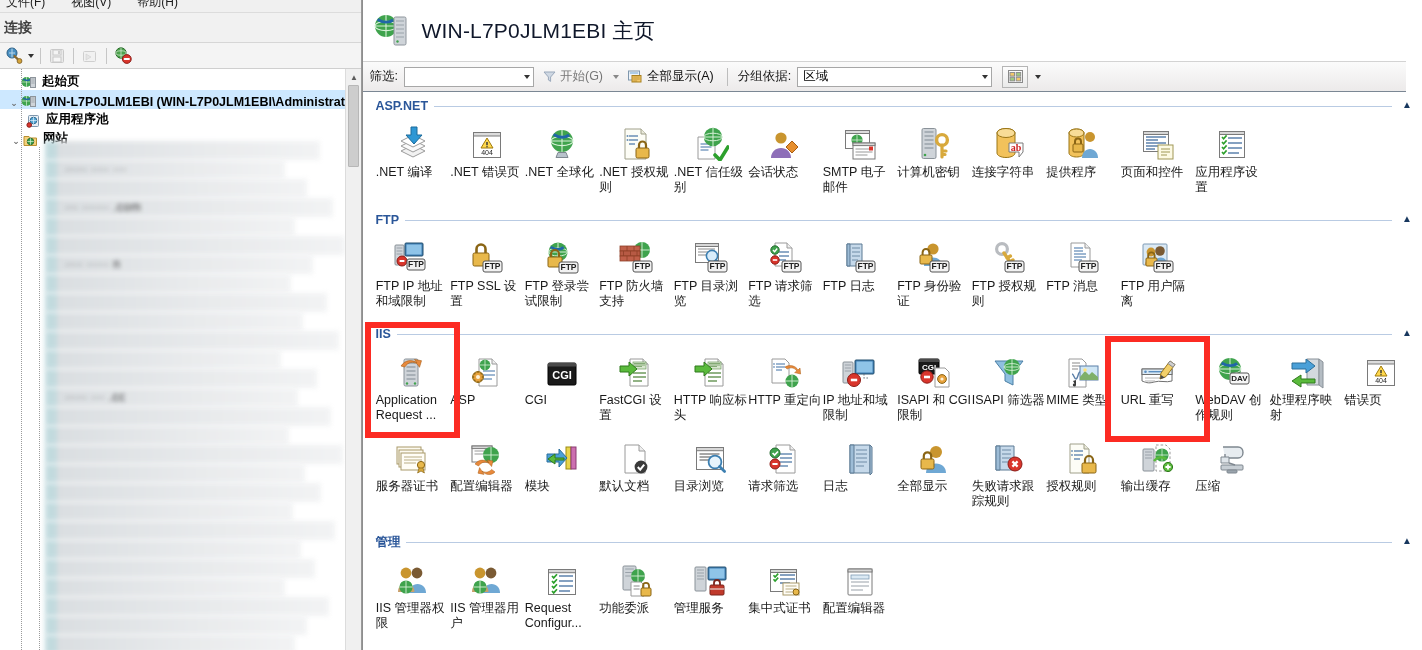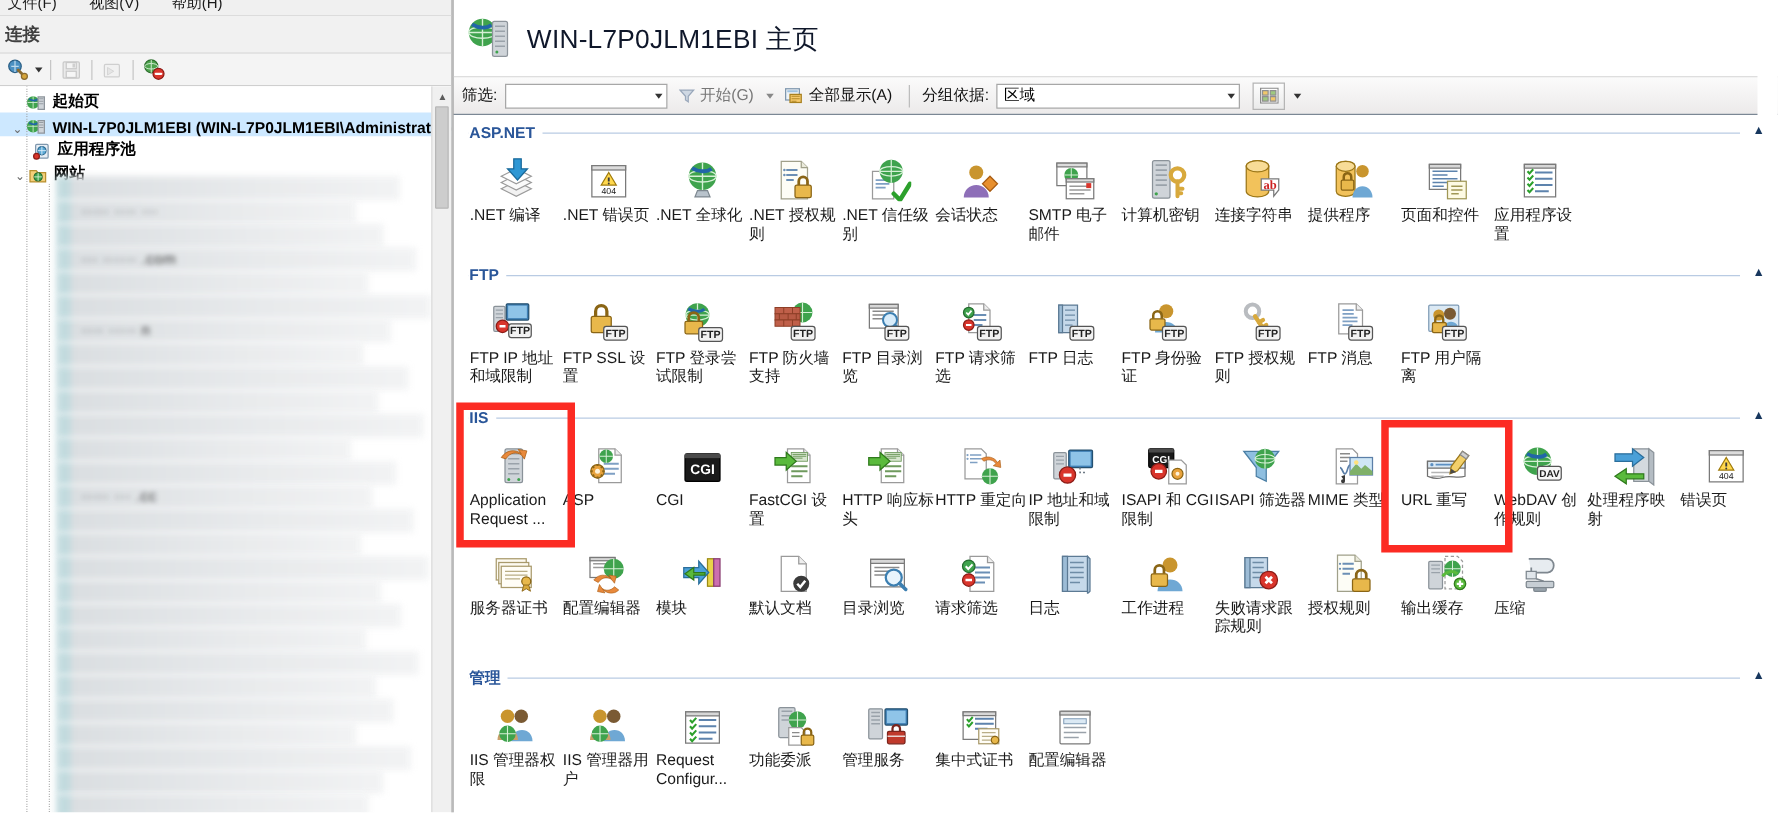--- a/index.html
+++ b/index.html
@@ -1079,21 +1079,21 @@
 
           <div class="cell">
             <span class="glyph">
               <svg width="34" height="32" viewBox="0 0 34 32">
                 <circle cx="19" cy="9" r="6" fill="#c9952e"></circle>
                 <path d="M9 30c0-5.6 4.4-9.4 10-9.4s10 3.8 10 9.4z" fill="#6fa8d4"></path>
                 <rect x="4" y="16" width="13" height="10" rx="1.4" fill="#e8b84b" stroke="#8a6515"></rect>
                 <path d="M6.8 16v-3a3.7 3.7 0 017.4 0v3" fill="none" stroke="#8a6515" stroke-width="2.2"></path>
               </svg>
             </span>
-            <span class="lbl">工作进程</span>
+            <span class="lbl">全部显示</span>
           </div>
 
           <div class="cell">
             <span class="glyph">
               <svg width="34" height="32" viewBox="0 0 34 32">
                 <path d="M4 3h18v24H4z" fill="#c6d9ea" stroke="#5c7a94"></path>
                 <path d="M4 3h4v24H4z" fill="#9dbcd6" stroke="#5c7a94"></path>
                 <path d="M10 7h9M10 11h9M10 15h9M10 19h6" stroke="#6e8ca6" stroke-width="1.1"></path>
                 <circle cx="23" cy="21" r="7" fill="#d9352c" stroke="#8c1c16"></circle>
                 <path d="M20.4 18.4l5.2 5.2M25.6 18.4l-5.2 5.2" stroke="#fff" stroke-width="2.2"></path>

